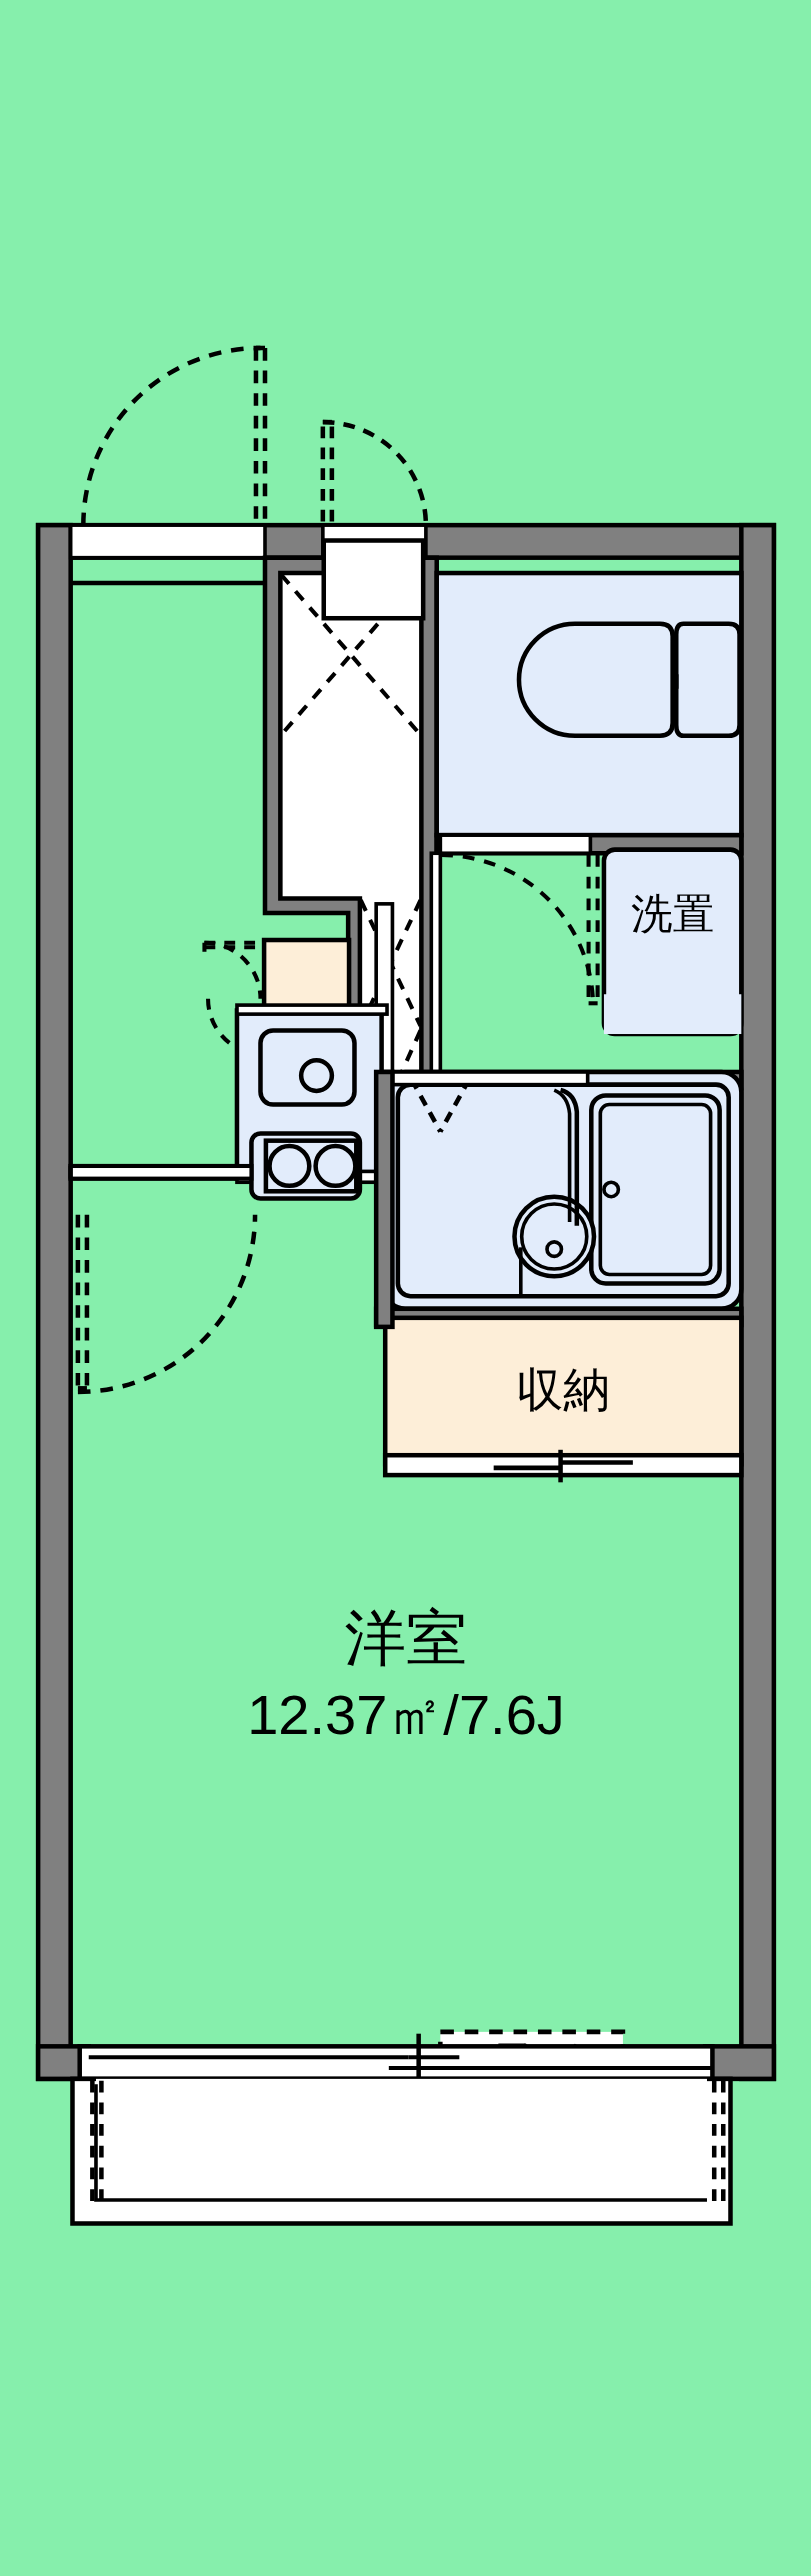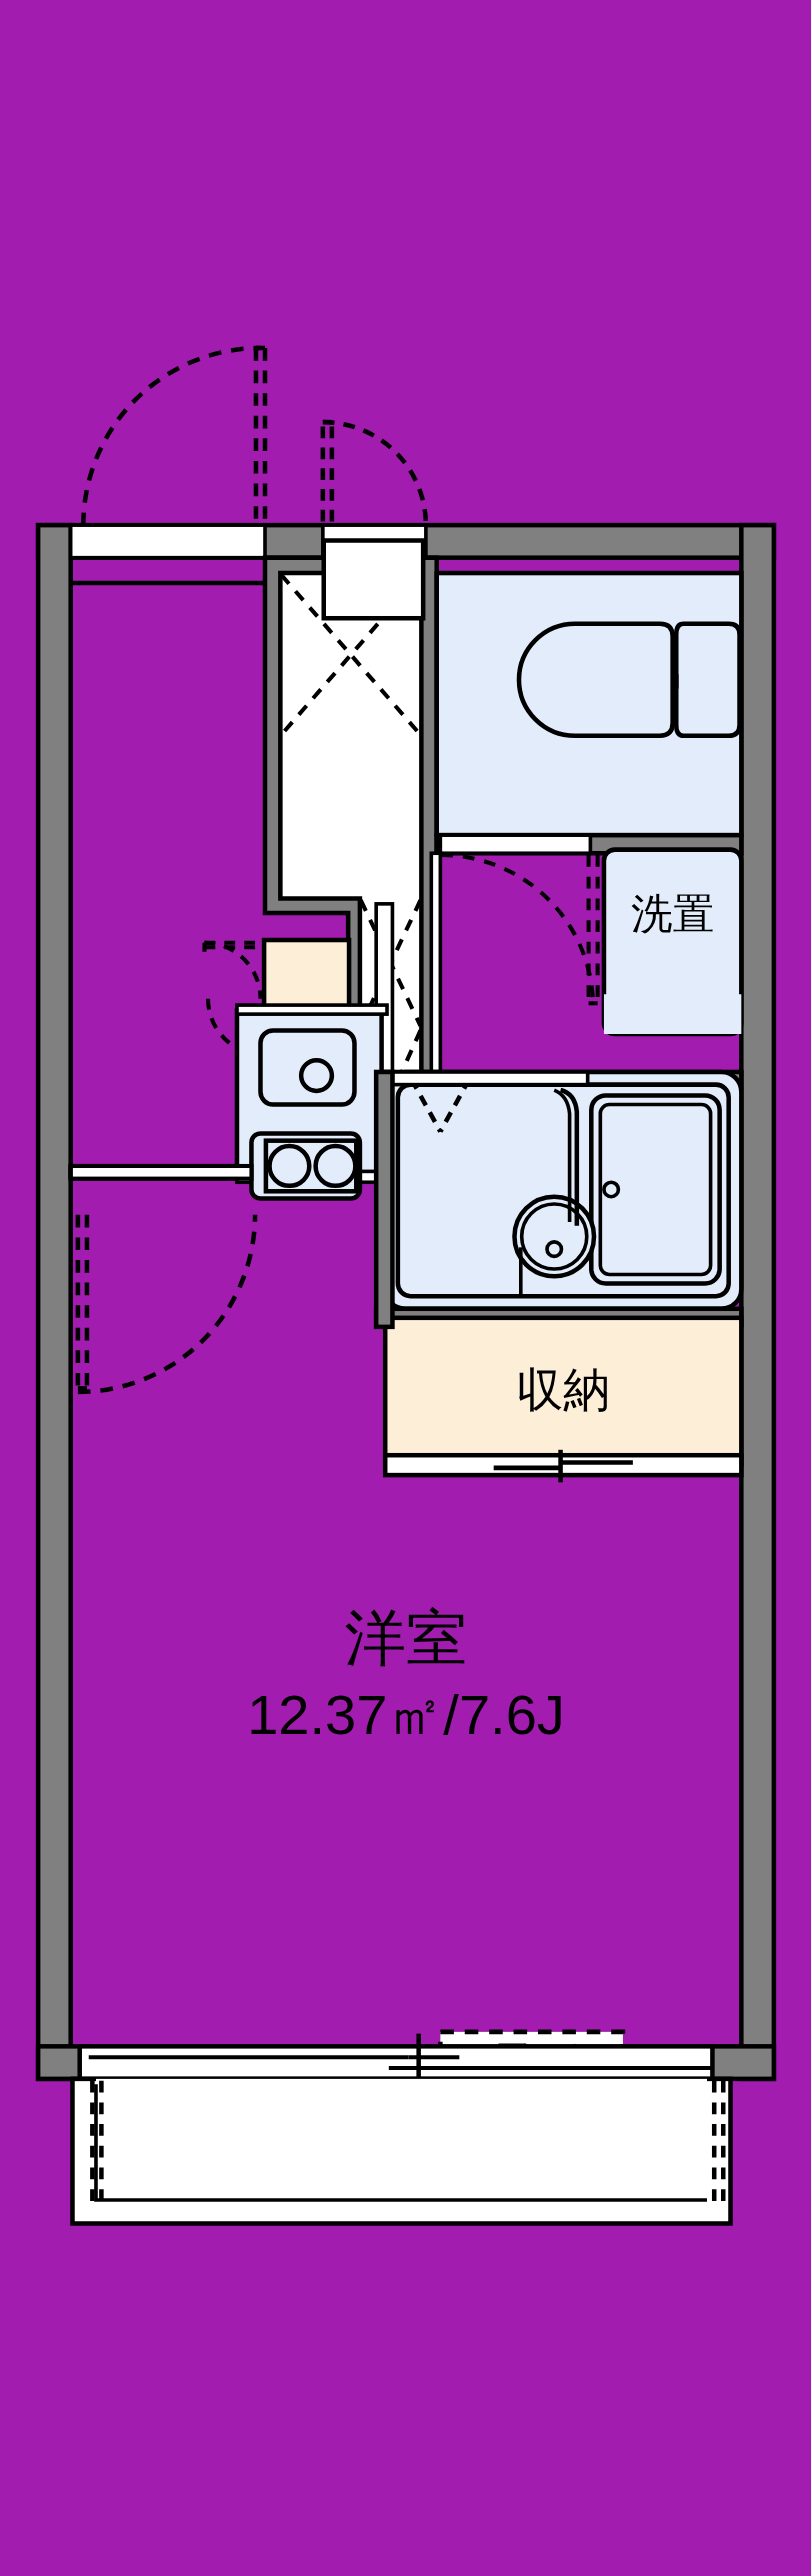--- a/index.html
+++ b/index.html
@@ -1,18 +1,18 @@
 <!DOCTYPE html>
 <html style="font-size:14.5px"><head>
 <meta charset="utf-8">
 <style>
   html,body{margin:0;padding:0;background:#ffffff;}
   body{width:812px;height:2576px;overflow:hidden;
        font-family:"Liberation Sans","DejaVu Sans",sans-serif;}
-  #plan{position:relative;width:812px;height:2576px;background:#a21caf;}
+  #plan{position:relative;width:812px;height:2576px;background:#86efac;}
   svg{display:block;}
   .lbl{font-family:"Liberation Sans","DejaVu Sans",sans-serif;fill:#000;}
 </style>
 </head>
 <body>
 
 <div id="plan">
 
 <svg width="812" height="2576" viewBox="0 0 898 2850" xmlns="http://www.w3.org/2000/svg">
 

